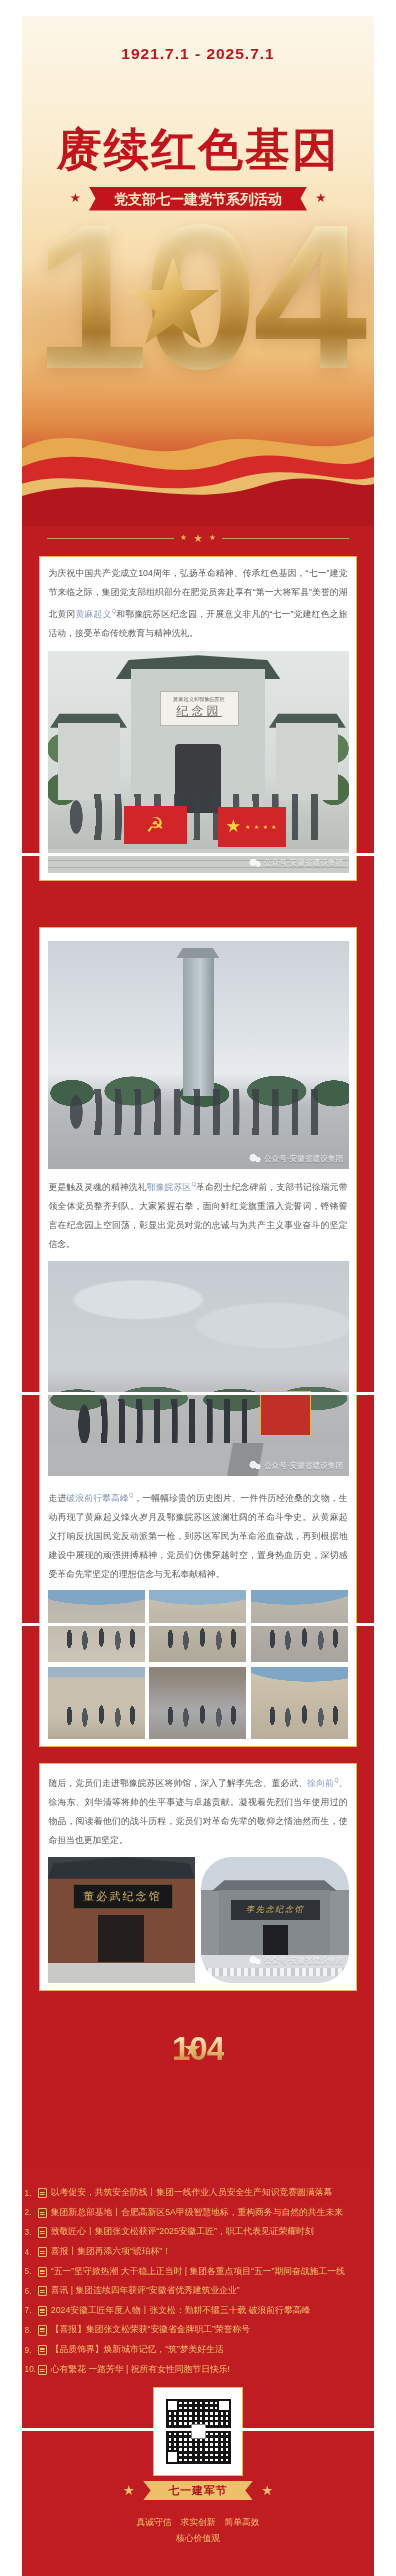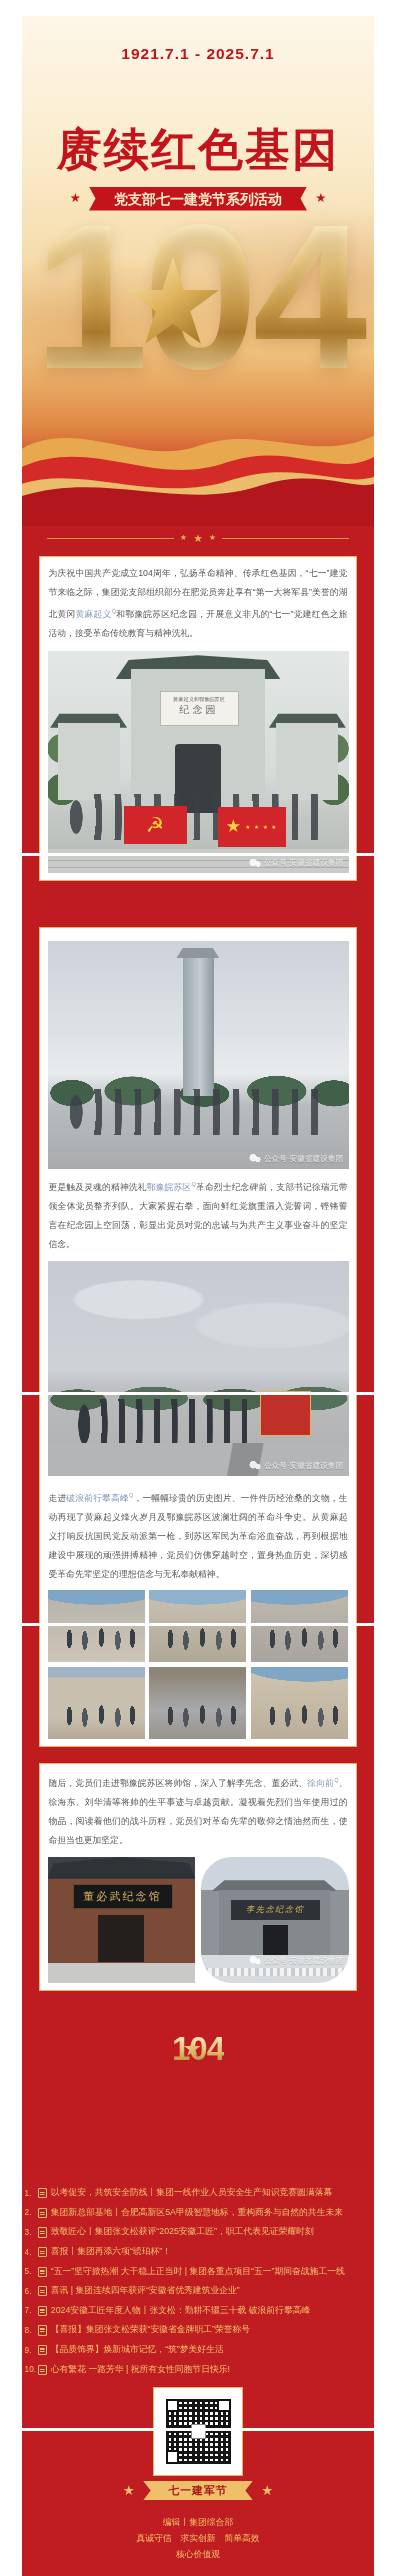--- a/index.html
+++ b/index.html
@@ -49,21 +49,21 @@
       background:radial-gradient(circle at 35% 42%, #fff 3.6px, transparent 3.9px),
                  radial-gradient(circle at 74% 62%, #fff 2.6px, transparent 2.8px);}
   
   .photo-gate{height:222px;margin-top:8.2px;background:linear-gradient(180deg,#e3e7e5 0%,#d5dbd8 55%,#c2c7c4 75%,#b5b9b6 100%);}
   .gate-tower{position:absolute;left:83px;top:17.5px;width:134px;height:144px;background:#c9cfcb;}
   .gate-roof{position:absolute;left:68px;top:4.1px;width:165px;height:24px;background:#47574f;
     clip-path:polygon(0 100%,8% 20%,50% 0,92% 20%,100% 100%);}
   .gate-arch{position:absolute;left:127px;top:93px;width:46px;height:69px;background:#3a3e40;border-radius:4.1px 4.1px 0 0;}
   .gate-plaque{position:absolute;left:112px;top:40px;width:77px;height:33px;background:#f2f1ec;border:1px solid #b9b5a8;
     text-align:center;color:#6a6a66;}
-  .gate-plaque .l1{font-size:5.2px;margin-top:4.1px;} .gate-plaque .l2{font-size:10px;letter-spacing:3.1px;}
+  .gate-plaque .l1{font-size:5.2px;margin-top:4.1px;} .gate-plaque .l2{font-size:12px;letter-spacing:3.1px;text-decoration:underline;}
   .gate-wing{position:absolute;top:72px;width:62px;height:77px;background:#cfd4d0;}
   .gate-wing.wl{left:10.3px;} .gate-wing.wr{right:10.3px;}
   .gate-wingroof{position:absolute;top:61px;width:77px;height:15.5px;background:#4c5c54;
     clip-path:polygon(0 100%,12% 10%,88% 10%,100% 100%);}
   .gate-wingroof.wl{left:2.6px;} .gate-wingroof.wr{right:2.6px;}
   .gate-trees{position:absolute;top:77px;width:36px;height:82px;background:
      radial-gradient(circle at 50% 25%, #5c7d55 14.4px, transparent 15px),
      radial-gradient(circle at 50% 75%, #4e6e49 15.5px, transparent 16px);}
   .gate-trees.tl{left:-3.1px;} .gate-trees.tr{right:-3.1px;}
   .crowd{position:absolute;left:20.6px;width:260px;height:46px;
@@ -373,21 +373,20 @@
       <div class="eye e3"></div>
       <div class="ctr"></div>
     </div>
   </div>
   <div class="fr-row">
     <span class="fr-star">★</span>
     <div class="f-ribbon">七一建军节</div>
     <span class="fr-star">★</span>
   </div>
   <div class="credits">
-    <div>编辑丨集团综合部</div>
     <div>真诚守信　求实创新　简单高效</div>
     <div>核心价值观</div>
   </div>
 </div>
 
 <div class="seam" style="top:853px;"></div>
 <div class="seam" style="top:1392px;"></div>
 <div class="seam" style="top:1623px;"></div>
 <div class="seam" style="top:2428px;"></div>
 

